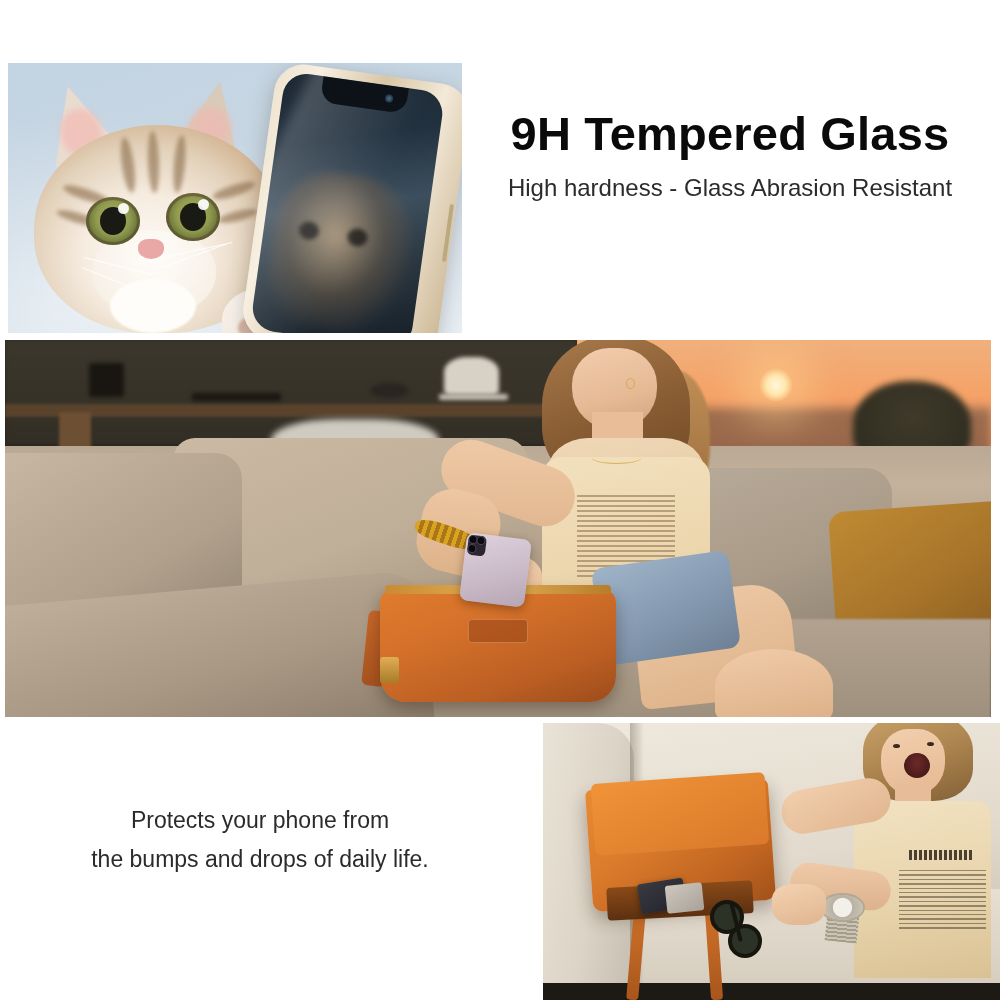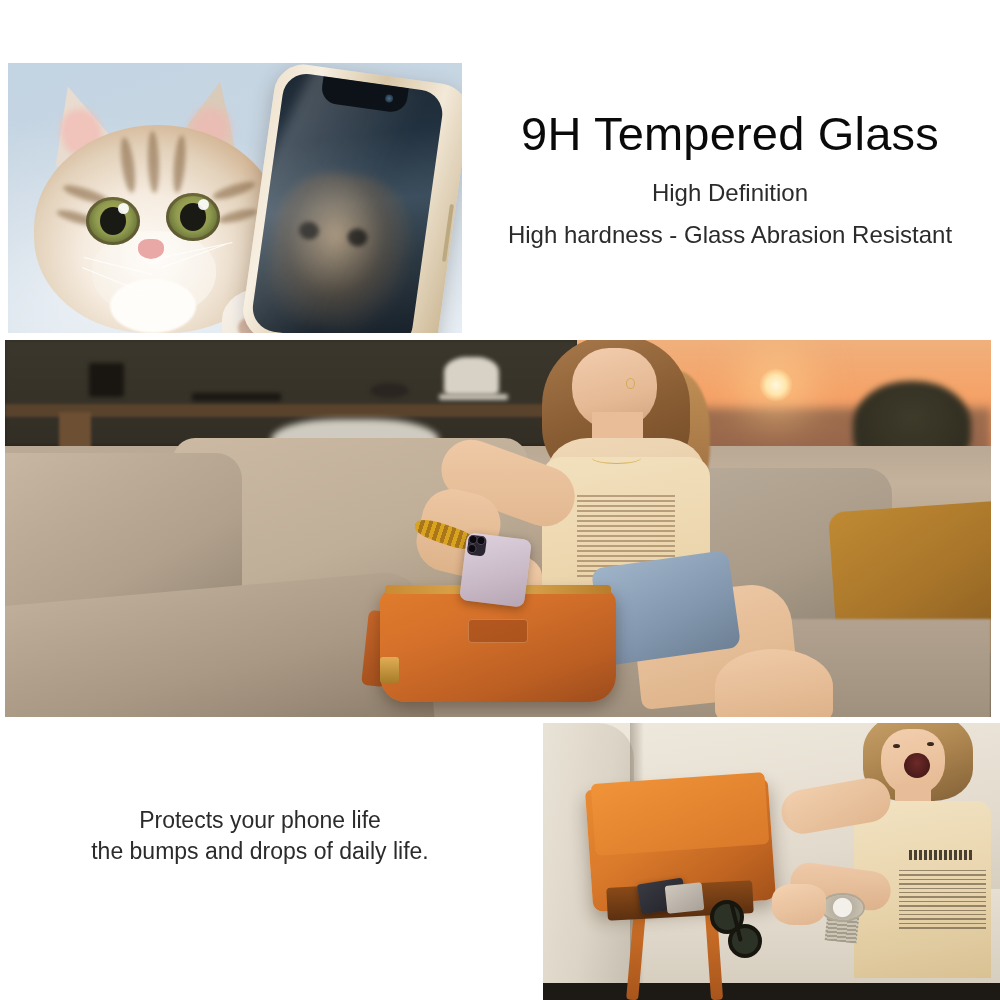--- a/index.html
+++ b/index.html
@@ -54,21 +54,21 @@
   .phone-gloss{position:absolute;left:-10%;top:-8%;width:70%;height:120%;transform:rotate(18deg);
     background:linear-gradient(90deg,rgba(255,255,255,.20),rgba(255,255,255,0));filter:blur(6px);}
   .phone-notch{position:absolute;left:50%;top:0;transform:translateX(-50%);width:86px;height:26px;
     background:#0d1218;border-radius:0 0 16px 16px;}
   .phone-notch:after{content:"";position:absolute;right:14px;top:9px;width:8px;height:8px;border-radius:50%;
     background:radial-gradient(circle,#4a6d88,#14202a);}
   .phone-btn{position:absolute;right:2px;top:118px;width:4px;height:58px;border-radius:3px;background:#bca881;}
 
   
   #headline-block{position:absolute;left:470px;top:108px;width:520px;text-align:center;}
-  #headline-block .h1{font-size:47px;color:#0a0a0a;letter-spacing:.2px;line-height:1.1;white-space:nowrap;}
+  #headline-block .h1{font-size:47px;color:#0a0a0a;letter-spacing:.2px;line-height:1.1;white-space:nowrap;font-weight:bold;}
   #headline-block .sub{font-size:24px;color:#2b2b2b;margin-top:19px;}
   #headline-block .sub2{font-size:24px;color:#2b2b2b;margin-top:14px;white-space:nowrap;}
 
   
   #sofa-panel{left:5px;top:340px;width:986px;height:377px;background:#2a231c;}
   .m-room{position:absolute;left:0;top:0;width:58%;height:100%;
     background:linear-gradient(180deg,#2e2a22 0%,#211d17 42%,#17130f 70%,#120f0c 100%);}
   .m-shelfwall{position:absolute;left:0;top:0;width:58%;height:28%;
     background:linear-gradient(180deg,#3b372c,#322e25);filter:blur(2px);}
   .m-shelf{position:absolute;left:0;top:17%;width:58%;height:3.4%;background:#5a432c;filter:blur(1.6px);}
@@ -152,21 +152,21 @@
     background:linear-gradient(180deg,#e0ad54,#a87c29);}
   .m-phone{position:absolute;left:46.5%;top:52%;width:6.6%;height:18%;border-radius:8px;transform:rotate(7deg);
     background:linear-gradient(160deg,#ded2de,#c9b9c6 60%,#b6a5b4);box-shadow:0 3px 10px rgba(0,0,0,.3);}
   .m-phone-cam{position:absolute;left:1.6px;top:2px;width:18px;height:20px;border-radius:5px;background:#2a2530;}
   .m-phone-cam i{position:absolute;width:7px;height:7px;border-radius:50%;background:#0c0a10;box-shadow:0 0 0 1px #4b4452;}
 
   
   #protect-block{position:absolute;left:60px;top:790px;width:400px;text-align:center;}
   #protect-block .h1{font-size:44px;color:#0a0a0a;line-height:1.05;white-space:nowrap;}
   #protect-block .sub{font-size:23px;color:#2b2b2b;margin-top:17px;}
-  #protect-block .sub2{font-size:23px;color:#2b2b2b;margin-top:4px;white-space:nowrap;}
+  #protect-block .sub2{font-size:23px;color:#2b2b2b;margin-top:12px;white-space:nowrap;}
 
   
   #spill-panel{left:543px;top:723px;width:457px;height:277px;background:#e6e0d6;}
   .s-wall{position:absolute;inset:0;background:linear-gradient(160deg,#efe9de,#e3dcd0 55%,#d2c9bb);}
   .s-sofaback{position:absolute;left:6%;top:0;width:94%;height:76%;
     background:linear-gradient(170deg,#efe9dd,#e2dacd 60%,#cfc6b6);}
   .s-armrest{position:absolute;left:0;top:0;width:20%;height:100%;border-radius:0 36px 0 0;
     background:linear-gradient(100deg,#e9e3d7,#dcd4c6 55%,#c4bcae);}
   .s-armshadow{position:absolute;left:19%;top:0;width:3%;height:100%;background:linear-gradient(90deg,rgba(90,78,62,.35),rgba(90,78,62,0));}
   .s-seat{position:absolute;left:8%;top:60%;width:92%;height:40%;
@@ -268,21 +268,20 @@
         <div class="phone-refl3"></div>
         <div class="phone-gloss"></div>
         <div class="phone-notch"></div>
       </div>
       <div class="phone-btn"></div>
     </div>
   </div>
 
   <div id="headline-block">
     <div class="h1">9H Tempered Glass</div>
-    <div class="sub">High Definition</div>
     <div class="sub2">High hardness - Glass Abrasion Resistant</div>
   </div>
 
   <div class="panel" id="sofa-panel">
     <div class="m-room"></div>
     <div class="m-shelfwall"></div>
     <div class="m-shelf"></div>
     <div class="m-leg"></div>
     <div class="m-obj jar"></div>
     <div class="m-obj bar"></div>
@@ -330,21 +329,21 @@
     <div class="m-phone">
       <div class="m-phone-cam">
         <i style="left:1px;top:1px;"></i>
           <i style="left:9px;top:1px;"></i>
           <i style="left:1px;top:10px;"></i>
       </div>
     </div>
   </div>
 
   <div id="protect-block">
-    <div class="sub">Protects your phone life</div>
+    <div class="sub">Protects your phone from</div>
     <div class="sub2">the bumps and drops of daily life.</div>
   </div>
 
   <div class="panel" id="spill-panel">
     <div class="s-wall"></div>
     <div class="s-sofaback"></div>
     <div class="s-seat"></div>
     <div class="s-armrest"></div>
     <div class="s-armshadow"></div>
     <div class="s-floor"></div>

